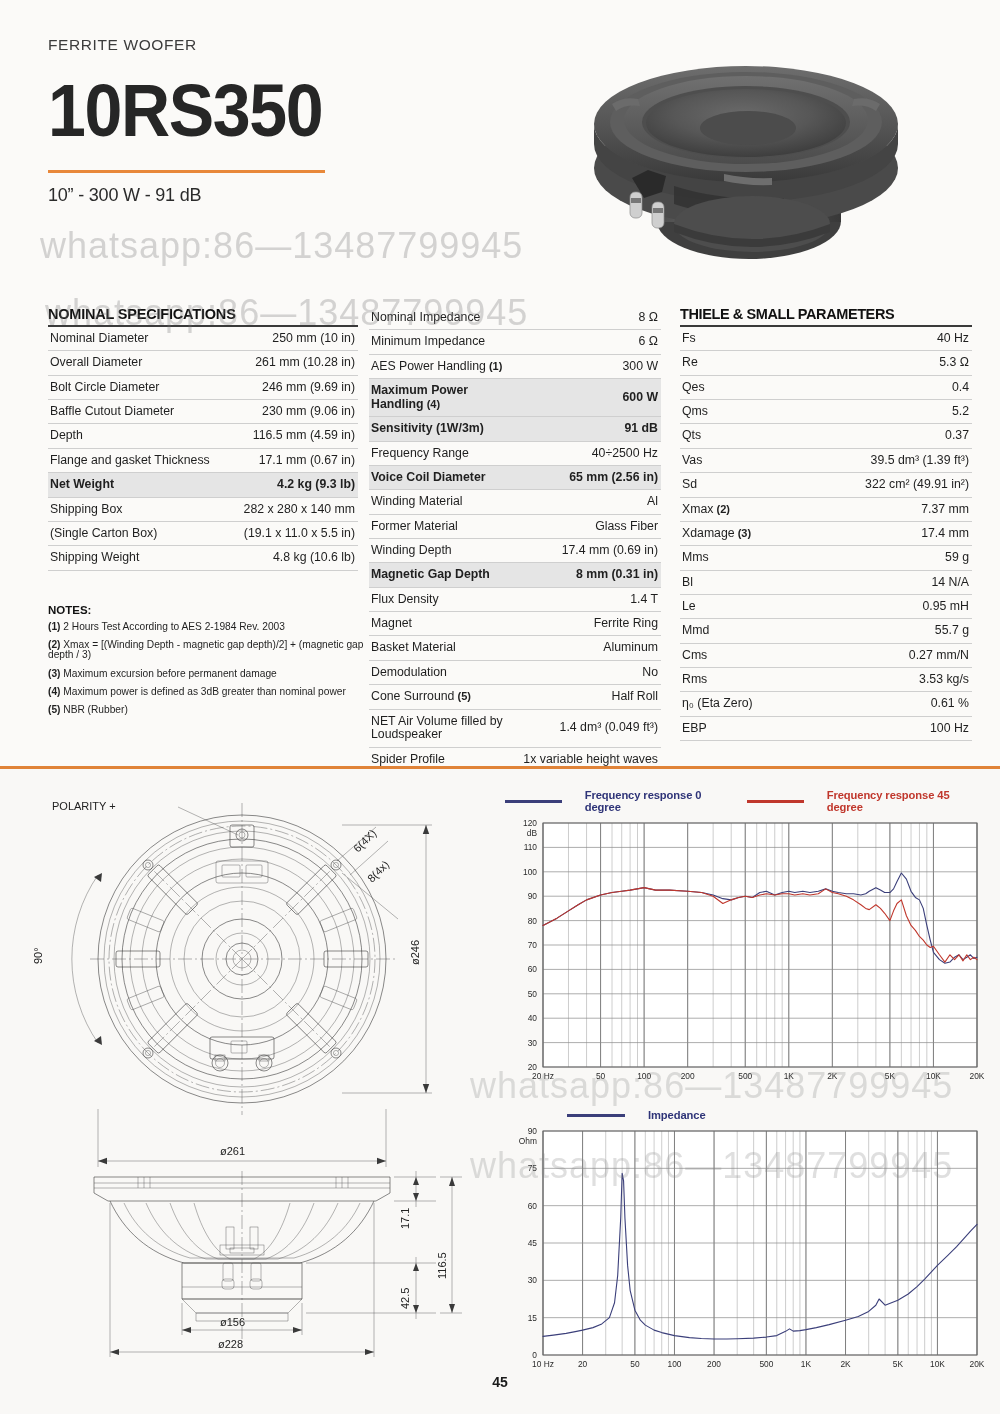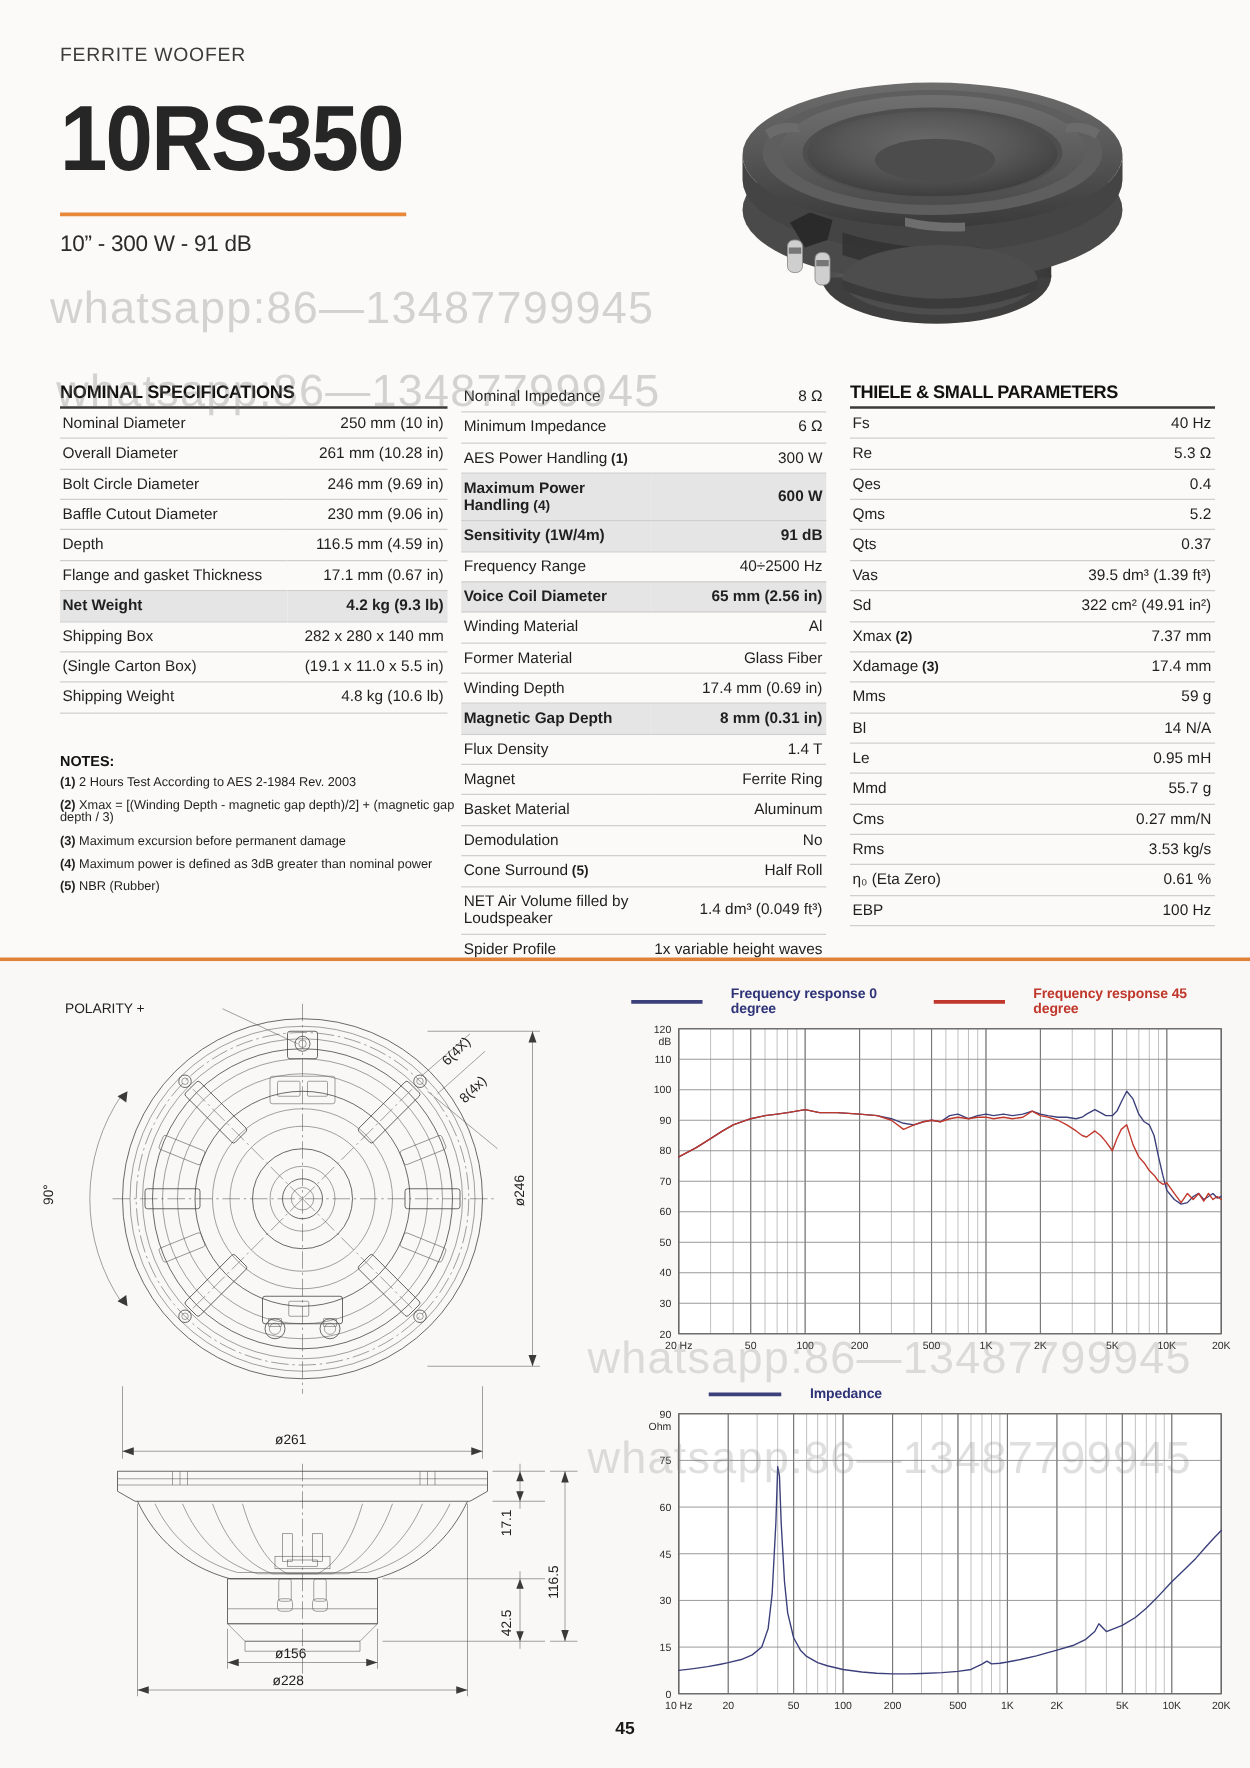--- a/index.html
+++ b/index.html
@@ -230,21 +230,21 @@
             </tr>
             <tr>
               <td>AES Power Handling<span class="note-ref"> (1)</span></td>
               <td class="val">300 W</td>
             </tr>
             <tr class="hl">
               <td>Maximum Power Handling<span class="note-ref"> (4)</span></td>
               <td class="val">600 W</td>
             </tr>
             <tr class="hl">
-              <td>Sensitivity (1W/4m)</td>
+              <td>Sensitivity (1W/3m)</td>
               <td class="val">91 dB</td>
             </tr>
             <tr>
               <td>Frequency Range</td>
               <td class="val">40÷2500 Hz</td>
             </tr>
             <tr class="hl">
               <td>Voice Coil Diameter</td>
               <td class="val">65 mm (2.56 in)</td>
             </tr>

